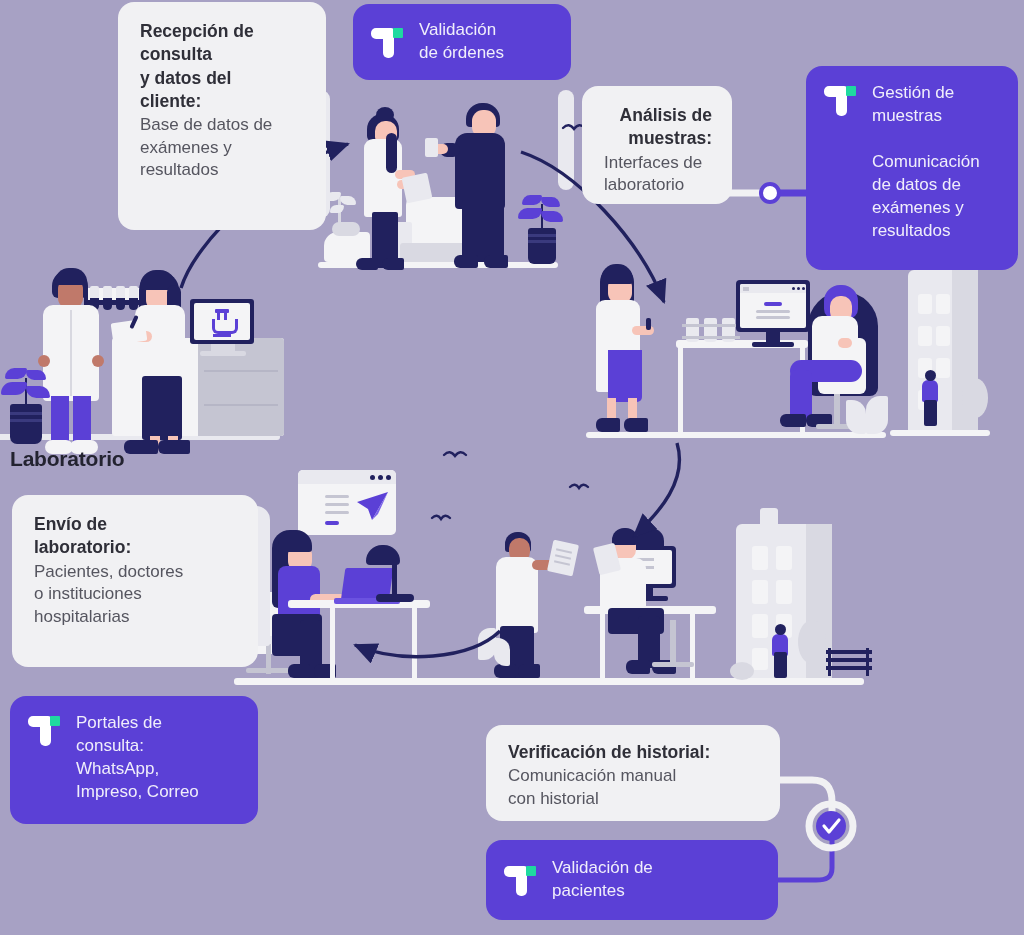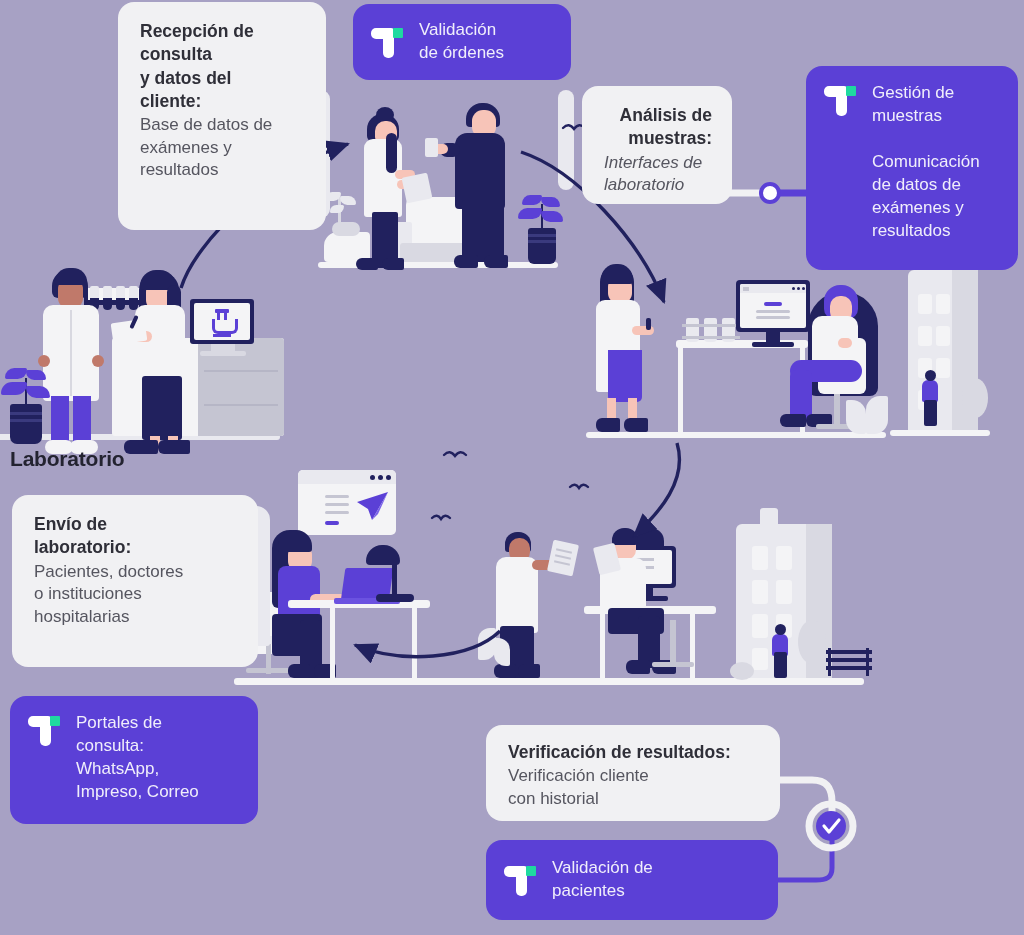--- a/index.html
+++ b/index.html
@@ -418,21 +418,21 @@
         <span class="bar-v"></span>
         <span class="sq"></span>
     </span>
     <span class="ptxt">Validación
 de órdenes</span>
   </div>
 
   <div class="card card-light" style="left:582px;top:86px;width:150px;height:118px;">
     <p class="hd" style="white-space:pre-line;text-align:right;">Análisis de
 muestras:</p>
-    <p class="bd" style="white-space:pre-line;font-style:italic;">Interfaces de
+    <p class="bd" style="white-space:pre-line;">Interfaces de
 laboratorio</p>
   </div>
 
   <div class="card card-purple" style="left:806px;top:66px;width:212px;height:204px;">
     <span class="logo">
       <span class="bar-h"></span>
         <span class="bar-v"></span>
         <span class="sq"></span>
     </span>
     <span class="ptxt">Gestión de
@@ -458,22 +458,22 @@
         <span class="bar-v"></span>
         <span class="sq"></span>
     </span>
     <span class="ptxt">Portales de
 consulta:
 WhatsApp,
 Impreso, Correo</span>
   </div>
 
   <div class="card card-light" style="left:486px;top:725px;width:294px;height:96px;padding-top:16px;">
-    <p class="hd" style="white-space:pre-line;">Verificación de resultados:</p>
-    <p class="bd" style="white-space:pre-line;">Verificación cliente
+    <p class="hd" style="white-space:pre-line;">Verificación de historial:</p>
+    <p class="bd" style="white-space:pre-line;">Comunicación manual
 con historial</p>
   </div>
 
   <div class="card card-purple" style="left:486px;top:840px;width:292px;height:80px;align-items:center;">
     <span class="logo">
       <span class="bar-h"></span>
         <span class="bar-v"></span>
         <span class="sq"></span>
     </span>
     <span class="ptxt">Validación de

